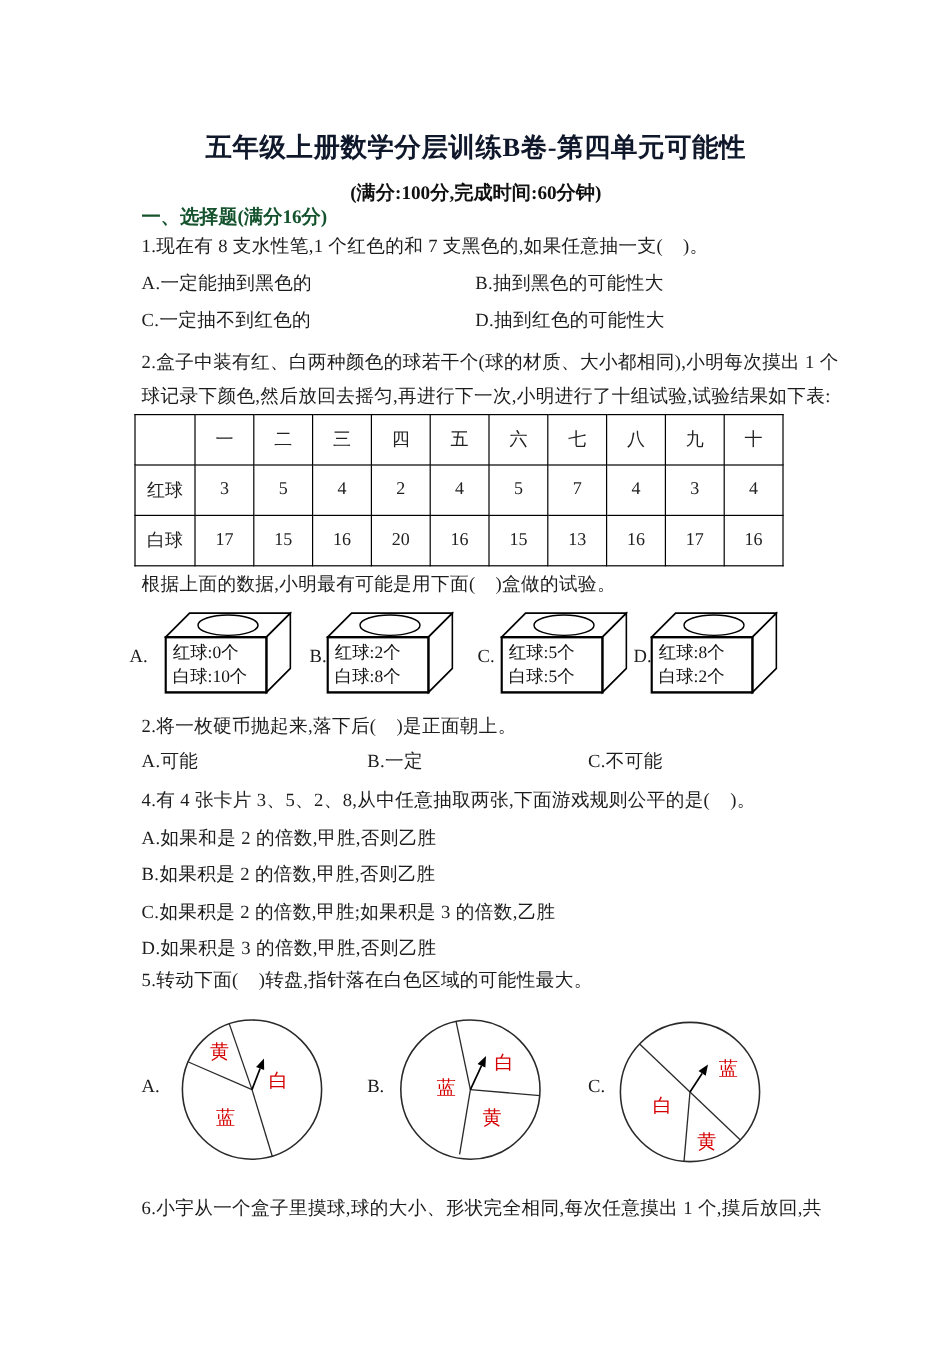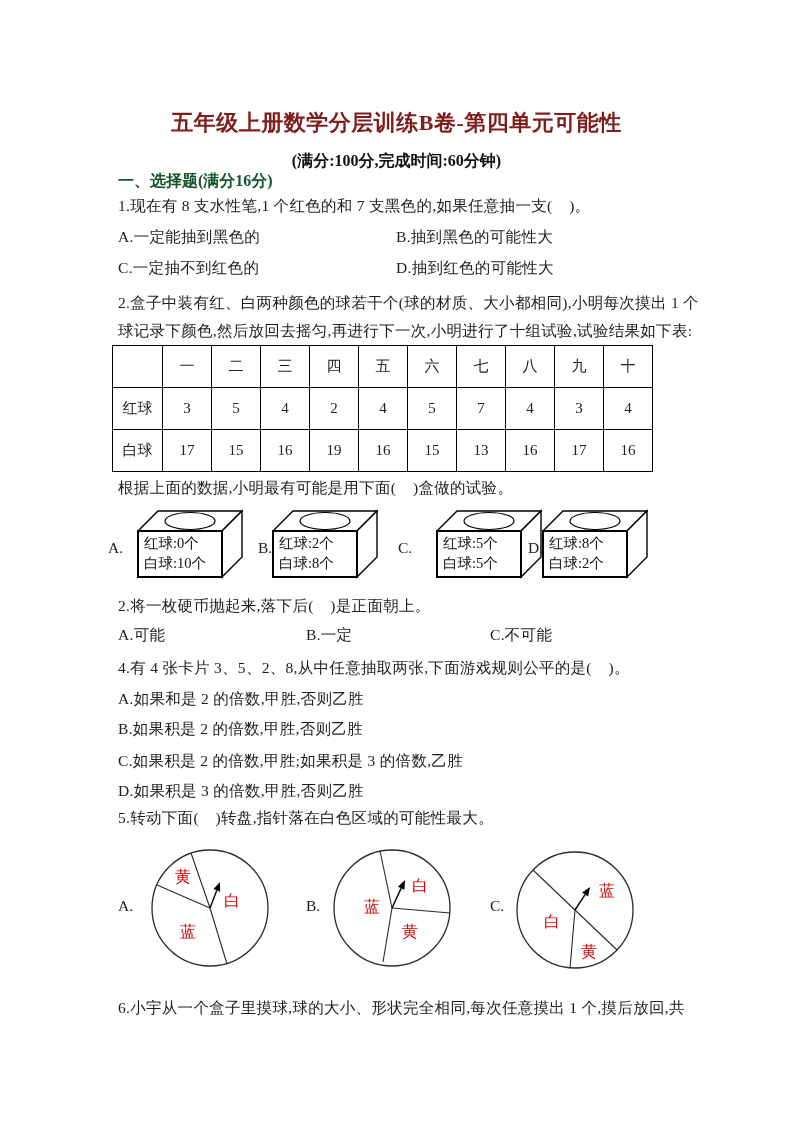--- a/index.html
+++ b/index.html
@@ -22,21 +22,21 @@
   table.trial .lab{width:49px;}
   .absitem{position:absolute;}
   .optletter{position:absolute;font-size:15.5px;white-space:pre;color:#1c1c1c;}
   svg text{font-family:"Liberation Serif","DejaVu Serif",serif;}
 </style>
 </head>
 <body>
 
 <div class="page">
 
-  <div class="title" style="color: #7f1d1d;">五年级上册数学分层训练B卷-第四单元可能性</div>
+  <div class="title" style="color: #0f172a;">五年级上册数学分层训练B卷-第四单元可能性</div>
   <div class="subtitle">(满分:100分,完成时间:60分钟)</div>
   <div class="heading">一、选择题(满分16分)</div>
 
   <div class="line" style="left:118px;top:197px">1.现在有 8 支水性笔,1 个红色的和 7 支黑色的,如果任意抽一支(    )。</div>
   <div class="line" style="left:118px;top:228px">A.一定能抽到黑色的</div>
   <div class="line" style="left:396px;top:228px">B.抽到黑色的可能性大</div>
   <div class="line" style="left:118px;top:259px">C.一定抽不到红色的</div>
   <div class="line" style="left:396px;top:259px">D.抽到红色的可能性大</div>
 
   <div class="line" style="left:118px;top:294px">2.盒子中装有红、白两种颜色的球若干个(球的材质、大小都相同),小明每次摸出 1 个</div>
@@ -68,21 +68,21 @@
           <td>7</td>
           <td>4</td>
           <td>3</td>
           <td>4</td>
         </tr>
         <tr>
           <td class="lab">白球</td>
           <td>17</td>
           <td>15</td>
           <td>16</td>
-          <td>19</td>
+          <td>20</td>
           <td>16</td>
           <td>15</td>
           <td>13</td>
           <td>16</td>
           <td>17</td>
           <td>16</td>
         </tr>
       </tbody>
     </table>
 
@@ -101,21 +101,21 @@
       <div class="optletter" style="left: 258px; top: 539px;">B.</div>
       <div class="absitem" style="left: 272px; top: 509px;"><svg width="106" height="70" viewBox="0 0 106 70">
   <polygon points="1,22 21,2 105,2 85,22" fill="#fff" stroke="#000" stroke-width="1.4"></polygon>
   <polygon points="85,22 105,2 105,48 85,68" fill="#fff" stroke="#000" stroke-width="1.4"></polygon>
   <rect x="1" y="22" width="84" height="46" fill="#fff" stroke="#000" stroke-width="2"></rect>
   <ellipse cx="53" cy="12" rx="25" ry="8.5" fill="#fff" stroke="#000" stroke-width="1.2"></ellipse>
   <text x="7" y="39" font-size="14.5" fill="#111">红球:2个</text>
   <text x="7" y="59" font-size="14.5" fill="#111">白球:8个</text>
 </svg></div>
       <div class="optletter" style="left: 398px; top: 539px;">C.</div>
-      <div class="absitem" style="left: 436px; top: 509px;"><svg width="106" height="70" viewBox="0 0 106 70">
+      <div class="absitem" style="left: 417px; top: 509px;"><svg width="106" height="70" viewBox="0 0 106 70">
   <polygon points="1,22 21,2 105,2 85,22" fill="#fff" stroke="#000" stroke-width="1.4"></polygon>
   <polygon points="85,22 105,2 105,48 85,68" fill="#fff" stroke="#000" stroke-width="1.4"></polygon>
   <rect x="1" y="22" width="84" height="46" fill="#fff" stroke="#000" stroke-width="2"></rect>
   <ellipse cx="53" cy="12" rx="25" ry="8.5" fill="#fff" stroke="#000" stroke-width="1.2"></ellipse>
   <text x="7" y="39" font-size="14.5" fill="#111">红球:5个</text>
   <text x="7" y="59" font-size="14.5" fill="#111">白球:5个</text>
 </svg></div>
       <div class="optletter" style="left: 528px; top: 539px;">D.</div>
       <div class="absitem" style="left: 542px; top: 509px;"><svg width="106" height="70" viewBox="0 0 106 70">
   <polygon points="1,22 21,2 105,2 85,22" fill="#fff" stroke="#000" stroke-width="1.4"></polygon>

